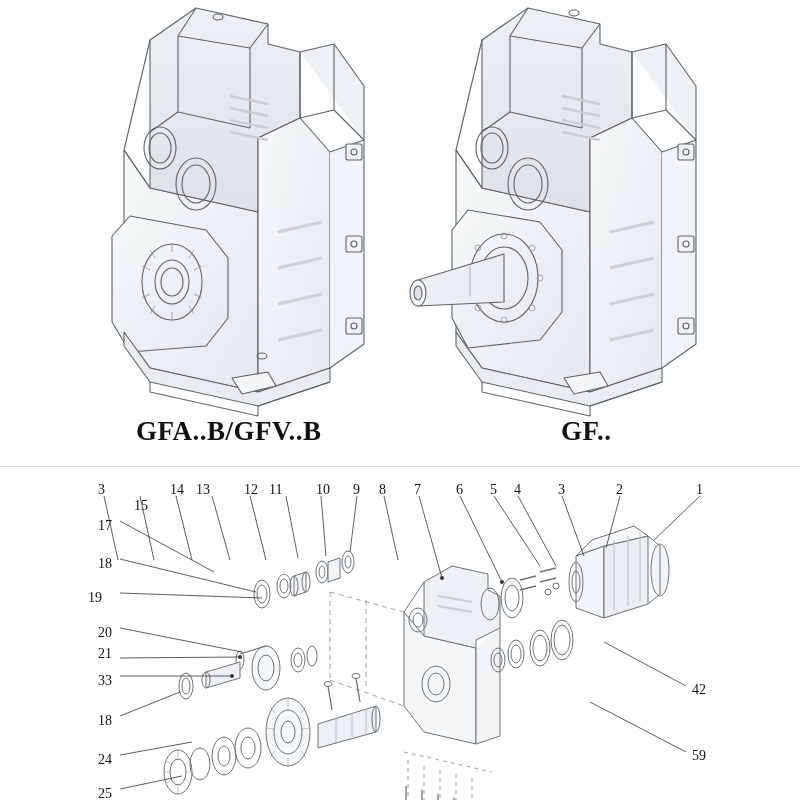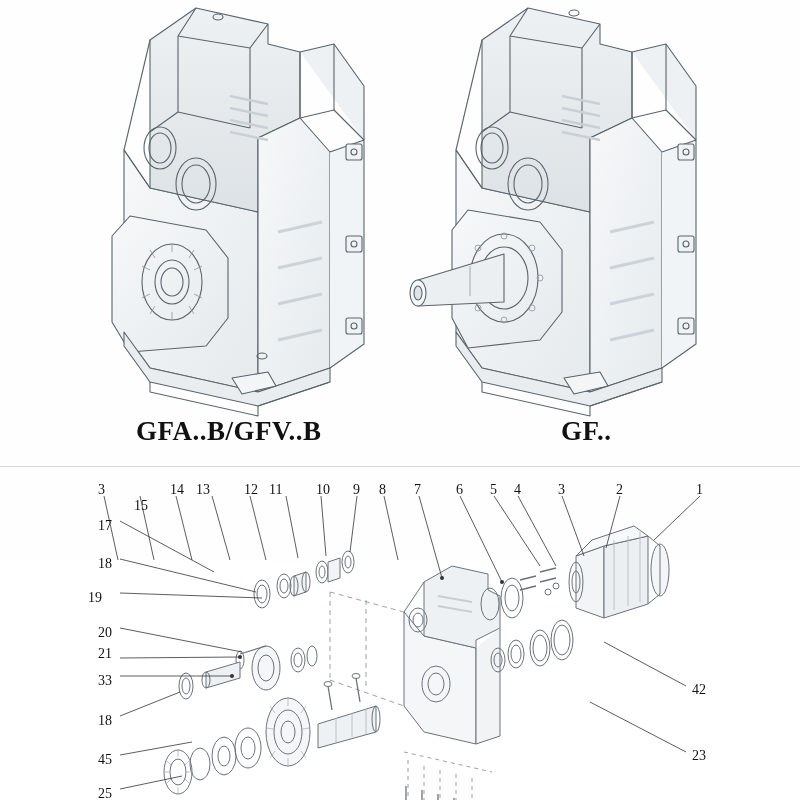--- a/index.html
+++ b/index.html
@@ -415,19 +415,19 @@
       <div class="callout" style="left: 558px; top: 482px;">3</div>
       <div class="callout" style="left: 616px; top: 482px;">2</div>
       <div class="callout" style="left: 696px; top: 482px;">1</div>
       <div class="callout" style="left: 98px; top: 518px;">17</div>
       <div class="callout" style="left: 98px; top: 556px; font-family: Liberation Serif, serif;">18</div>
       <div class="callout" style="left: 88px; top: 590px;">19</div>
       <div class="callout" style="left: 98px; top: 625px;">20</div>
       <div class="callout" style="left: 98px; top: 646px;">21</div>
       <div class="callout" style="left: 98px; top: 673px;">33</div>
       <div class="callout" style="left: 98px; top: 713px;">18</div>
-      <div class="callout" style="left: 98px; top: 752px;">45</div>
+      <div class="callout" style="left: 98px; top: 752px;">24</div>
       <div class="callout" style="left: 98px; top: 786px;">25</div>
       <div class="callout" style="left: 692px; top: 682px;">42</div>
-      <div class="callout" style="left: 692px; top: 748px;">23</div>
+      <div class="callout" style="left: 692px; top: 748px;">59</div>
     </div>
 
 </div>
 
 </body></html>

